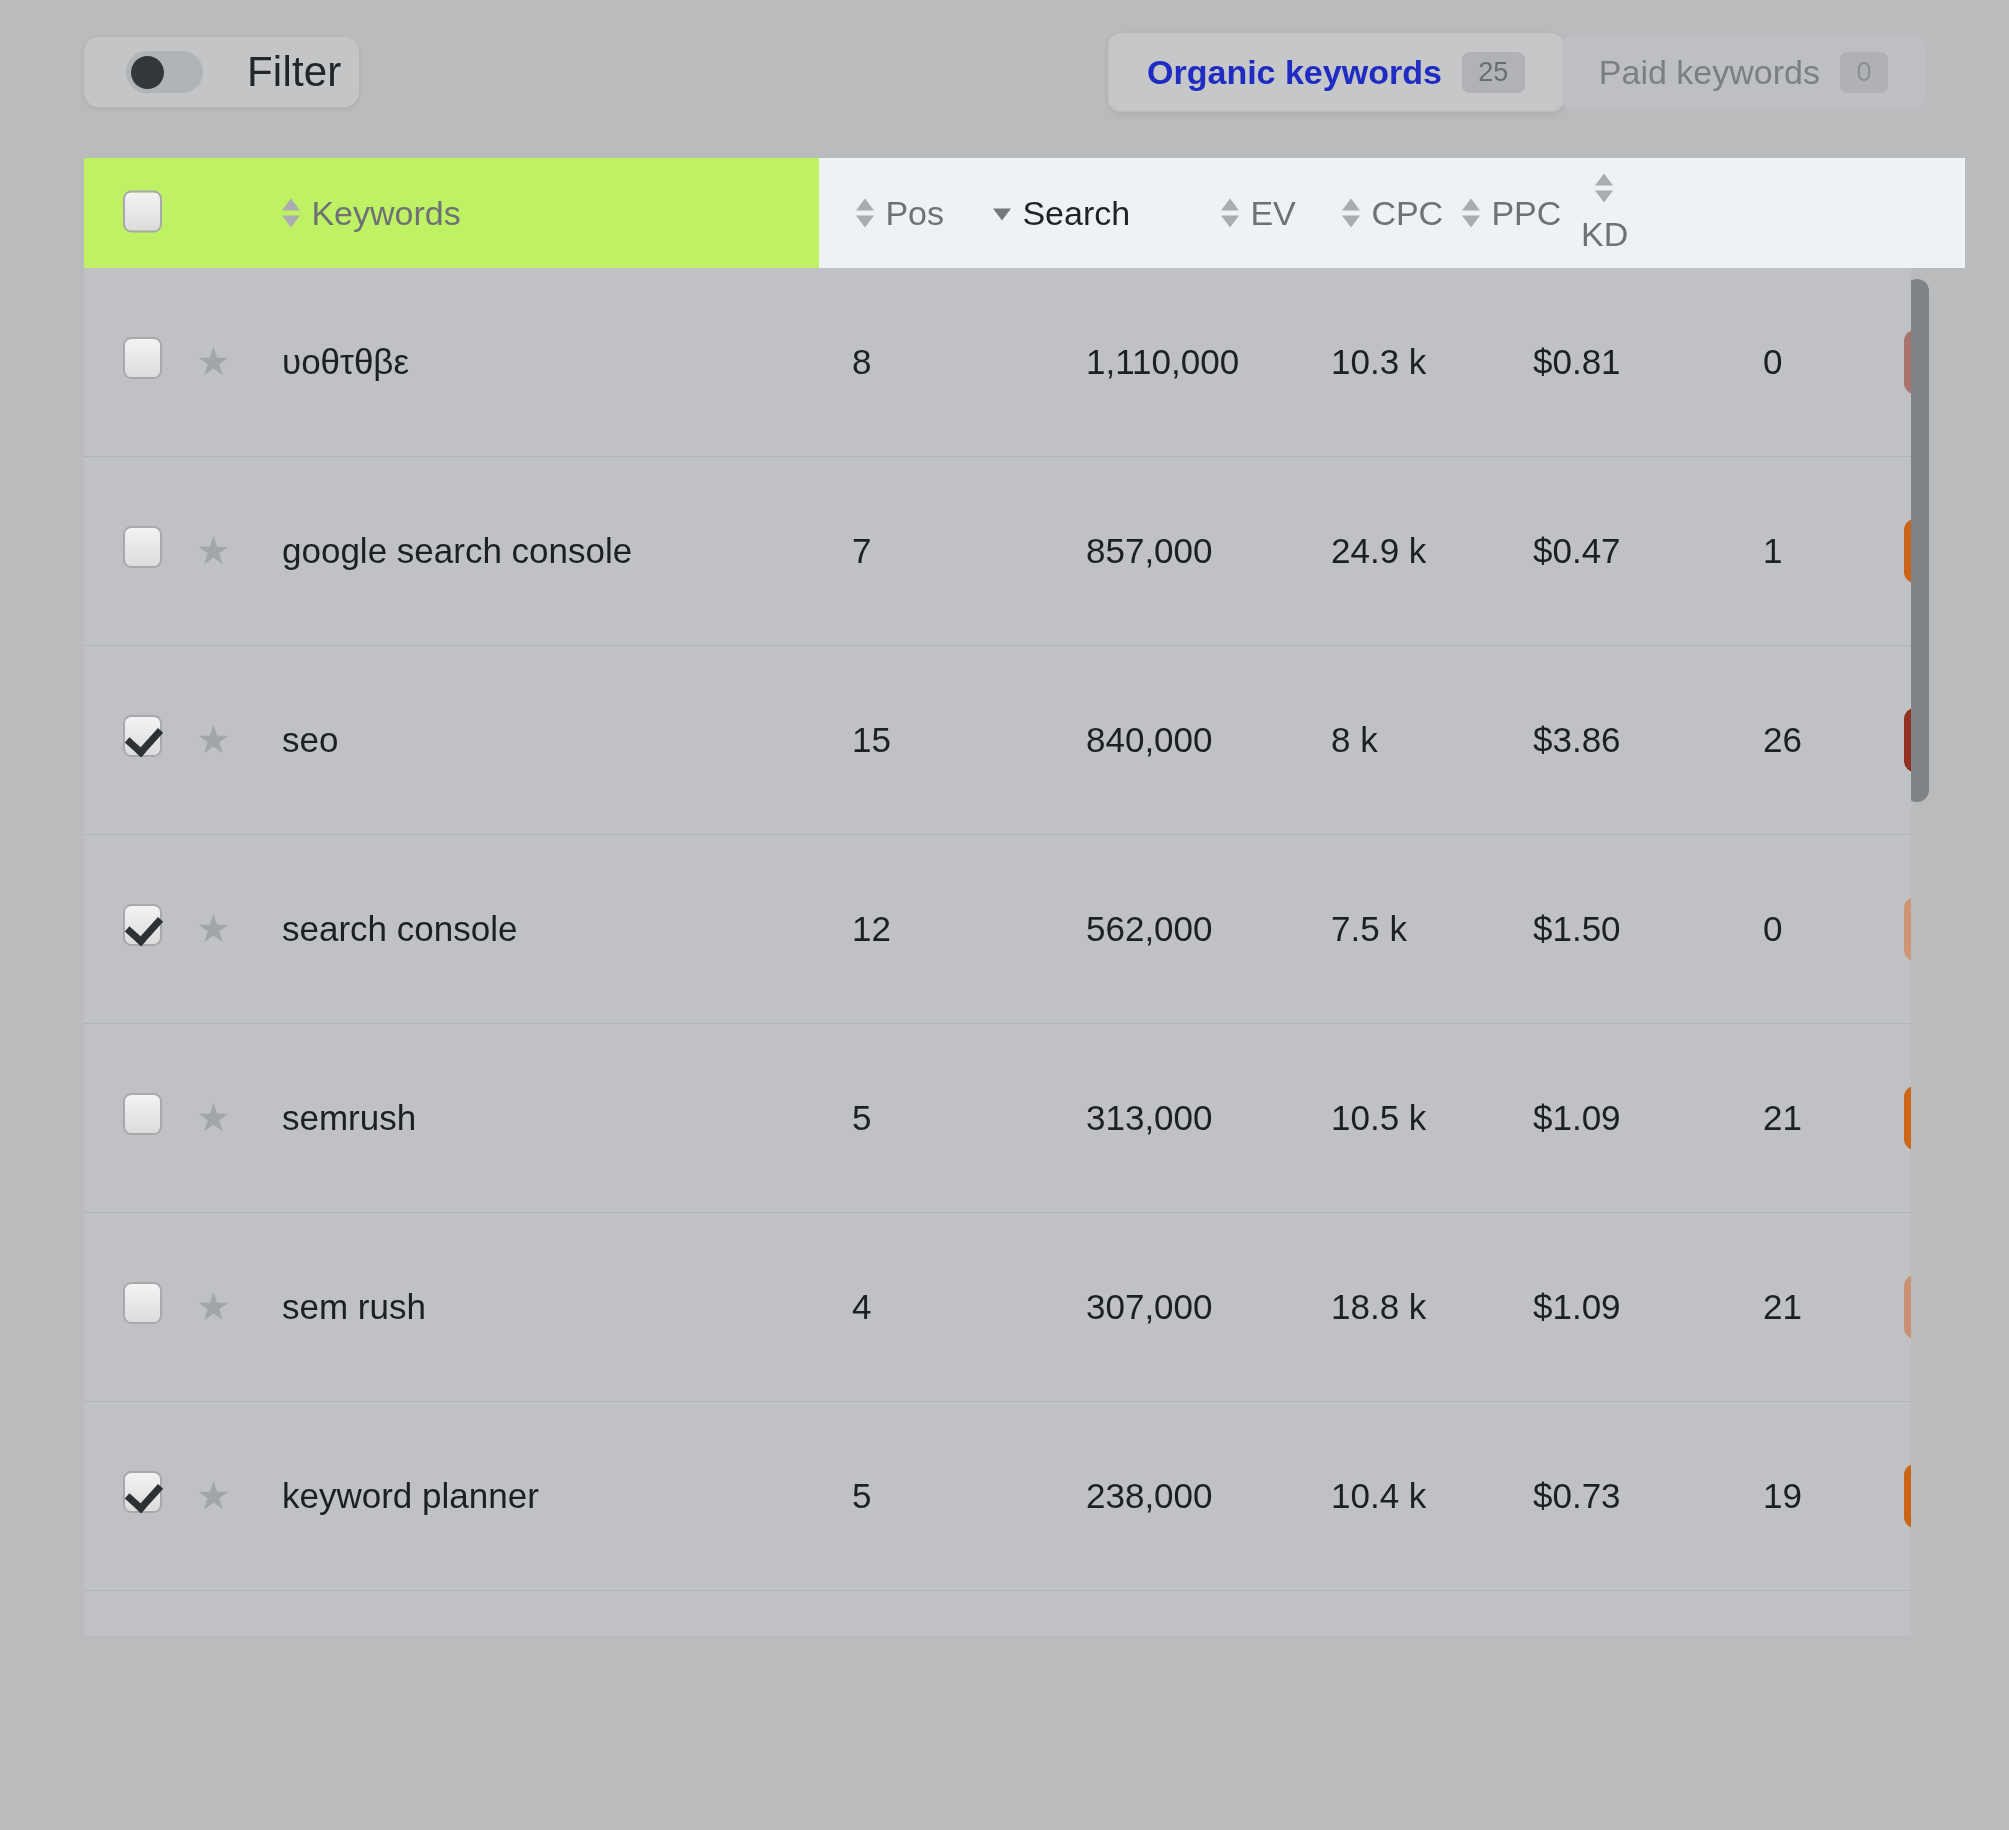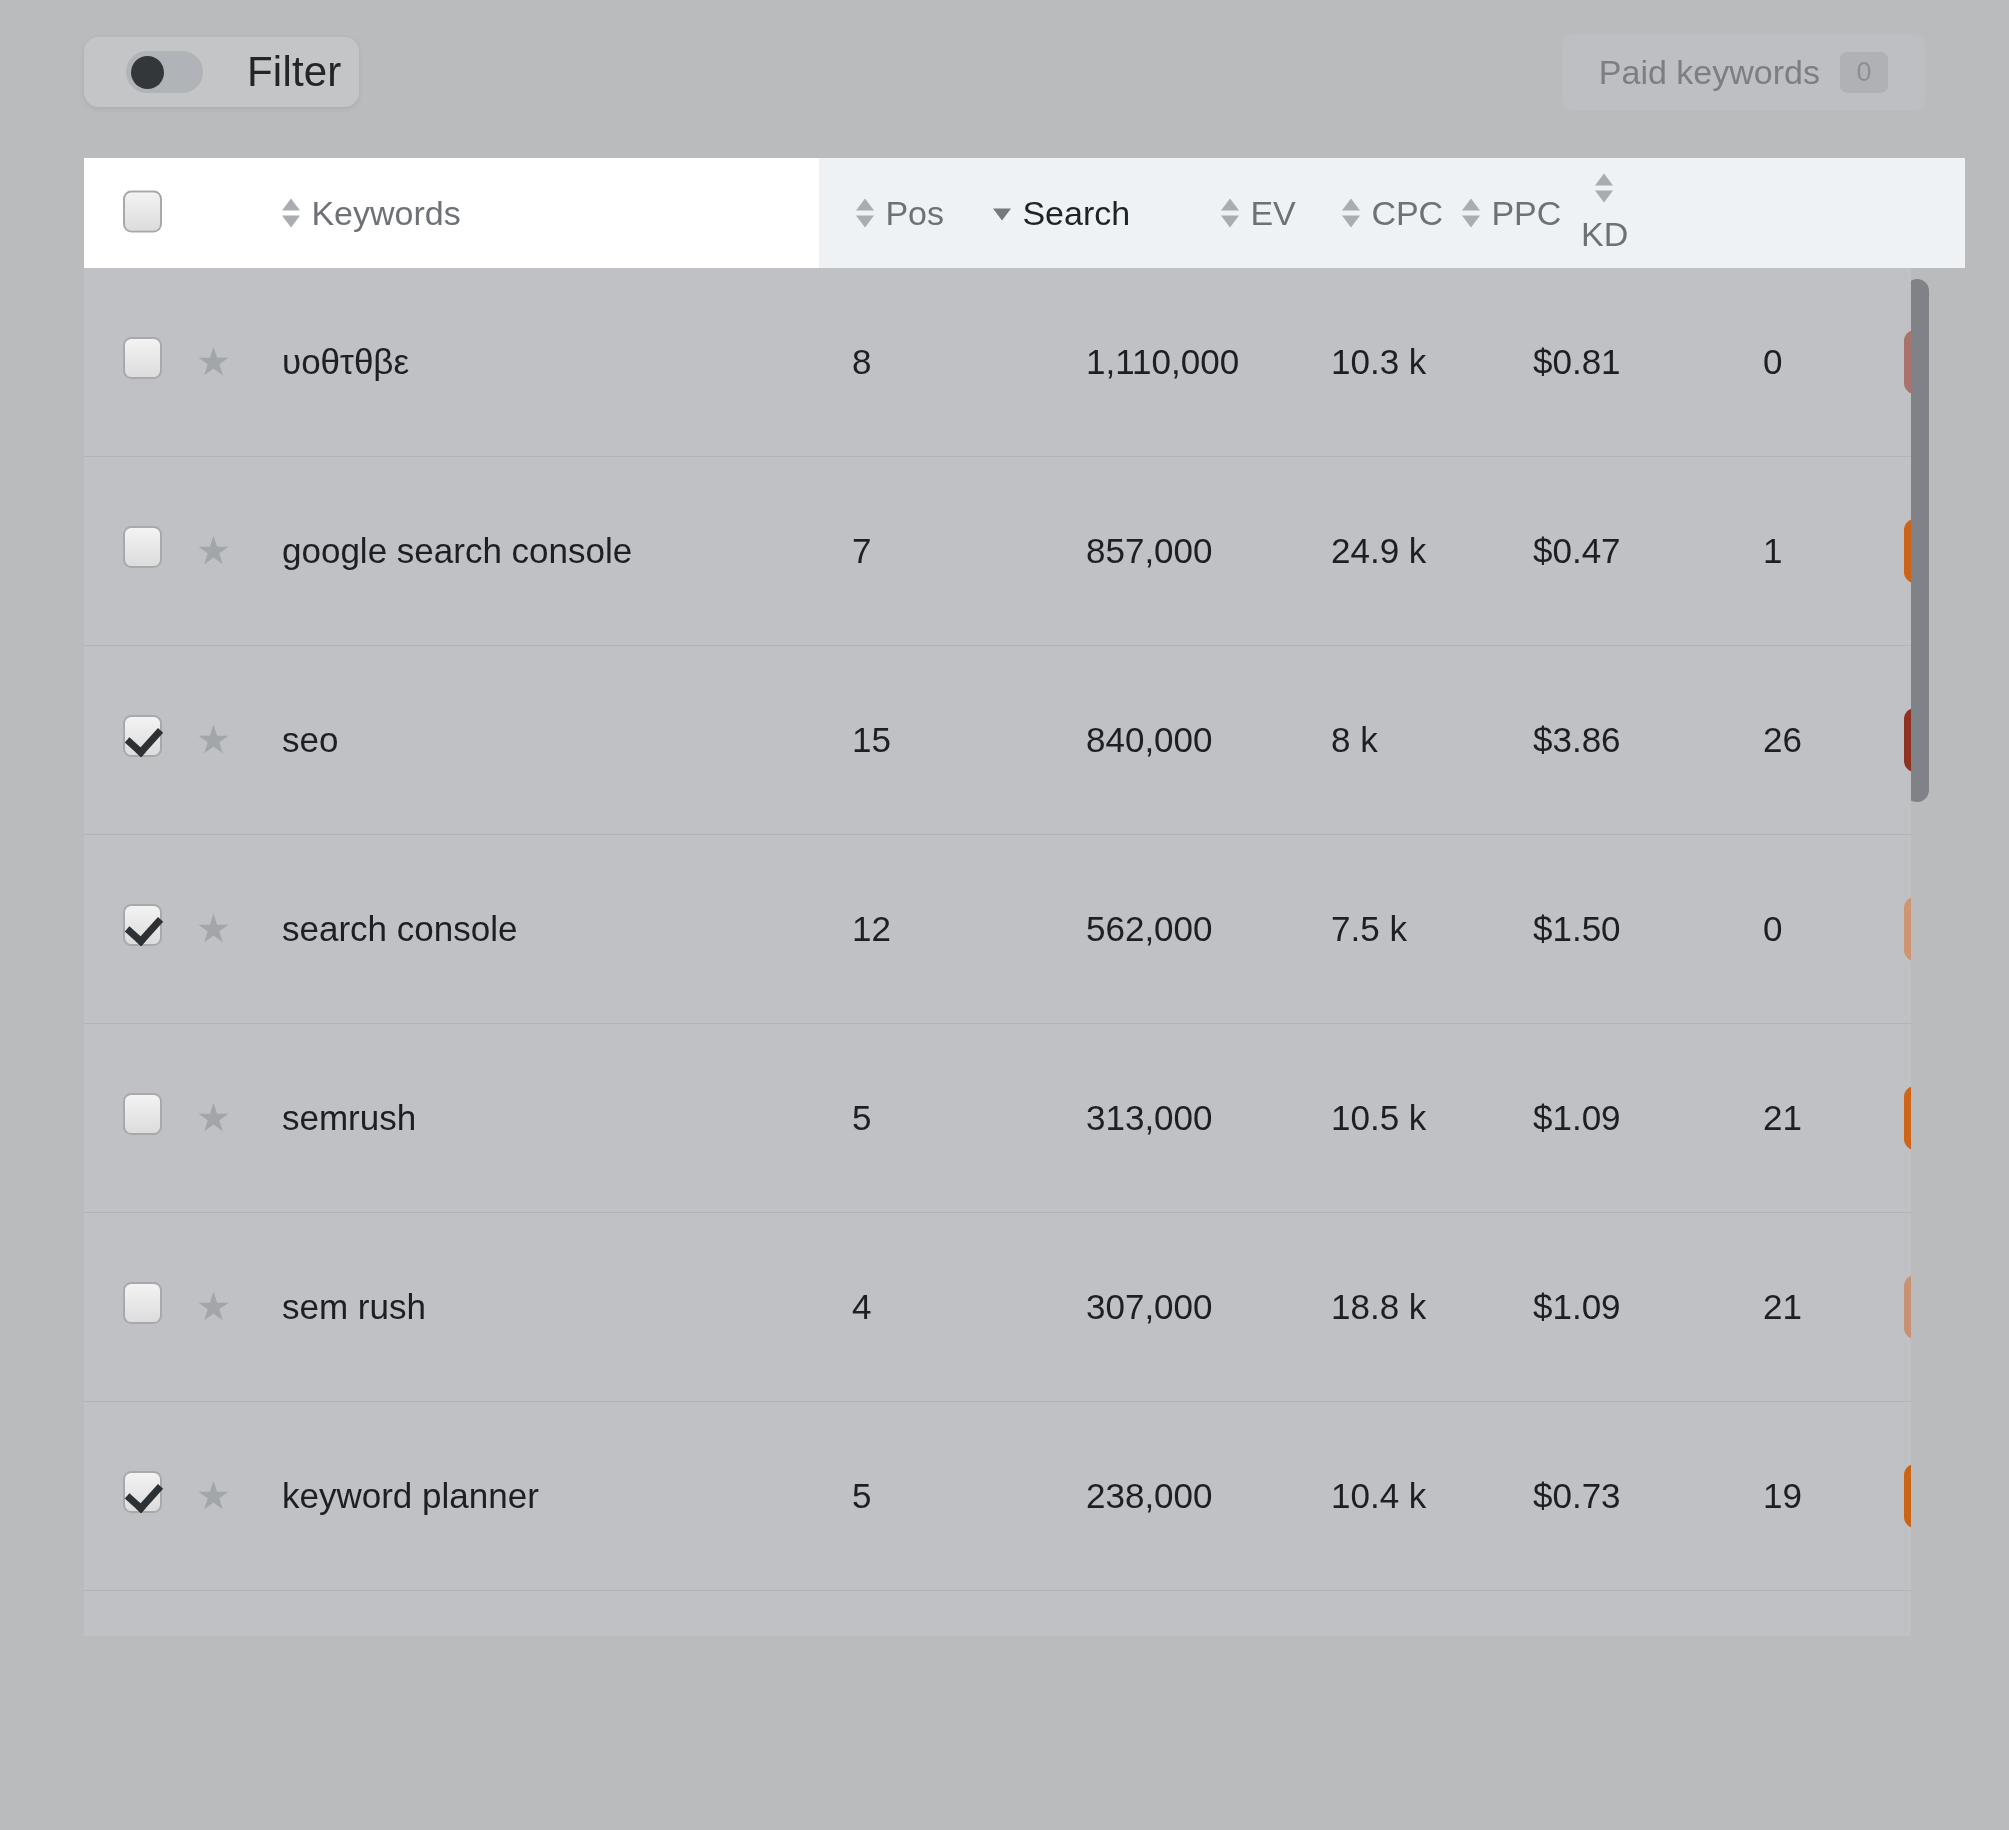--- a/index.html
+++ b/index.html
@@ -83,21 +83,21 @@
 
   
   .table-wrap {
     position: absolute;
     left: 84px; top: 158px;
     width: 1827px; height: 1478px;
   }
   .thead {
     position: relative;
     height: 110px;
-    background: #ffffff;
+    background: #bef264;
   }
   .header-panel {
     position: absolute;
     left: 735px; top: 0;
     width: 1146px; height: 110px;
     background: #eff2f4;
     display: flex;
     align-items: center;
   }
   .th {
@@ -231,20 +231,24 @@
   <div class="topbar">
 
     <div class="filter-pill">
       <div class="toggle">
         <div class="knob"></div>
       </div>
       <div class="filter-label">Filter</div>
     </div>
 
     <div class="tabs">
+      <div class="tab active">
+        <span class="tab-label">Organic keywords</span>
+        <span class="tab-count">25</span>
+      </div>
       <div class="tab inactive">
         <span class="tab-label">Paid keywords</span>
         <span class="tab-count">0</span>
       </div>
     </div>
   </div>
 
   <div class="table-wrap">
 
     <div class="thead">

